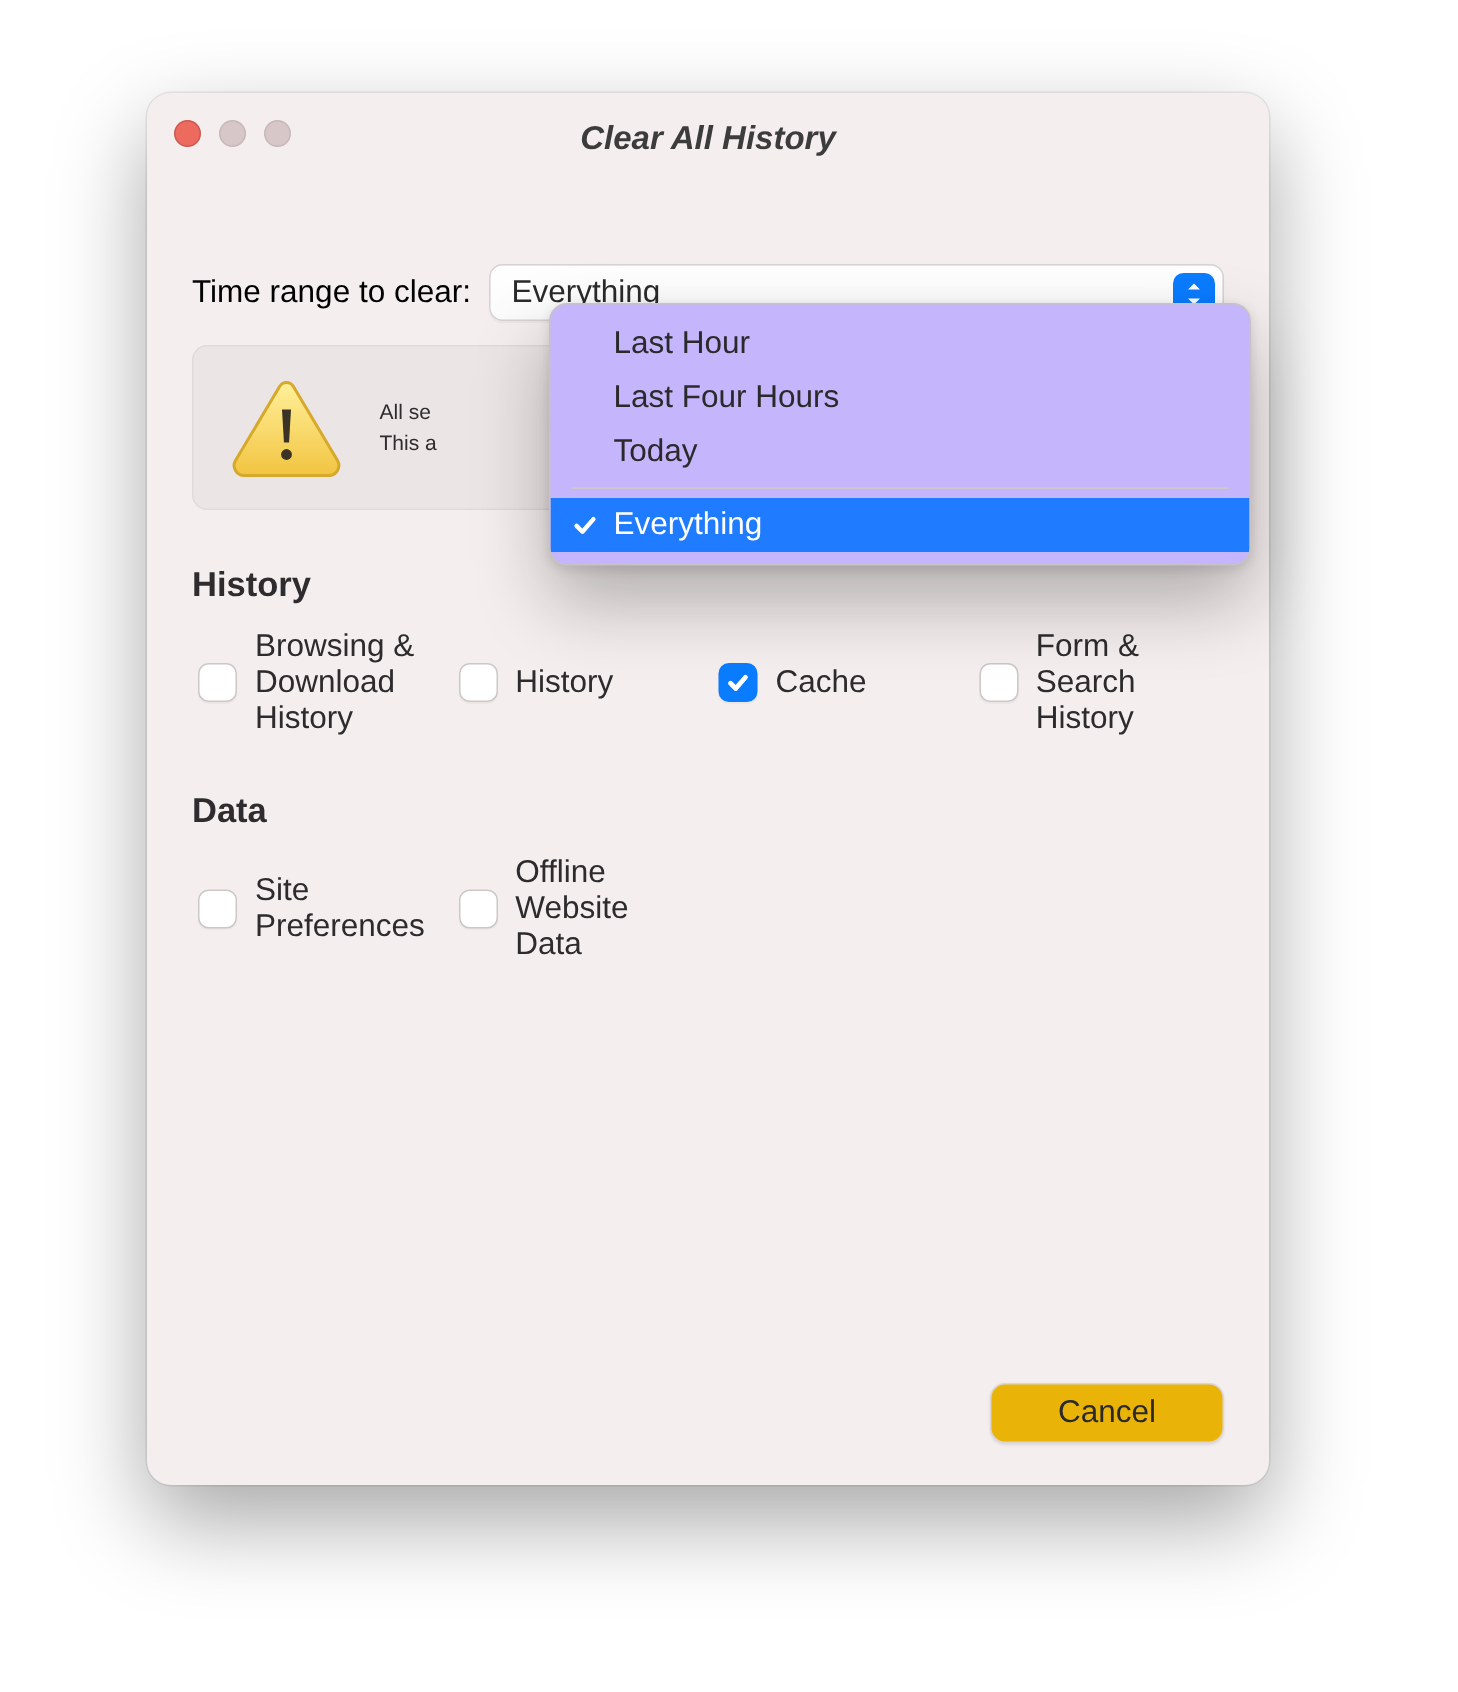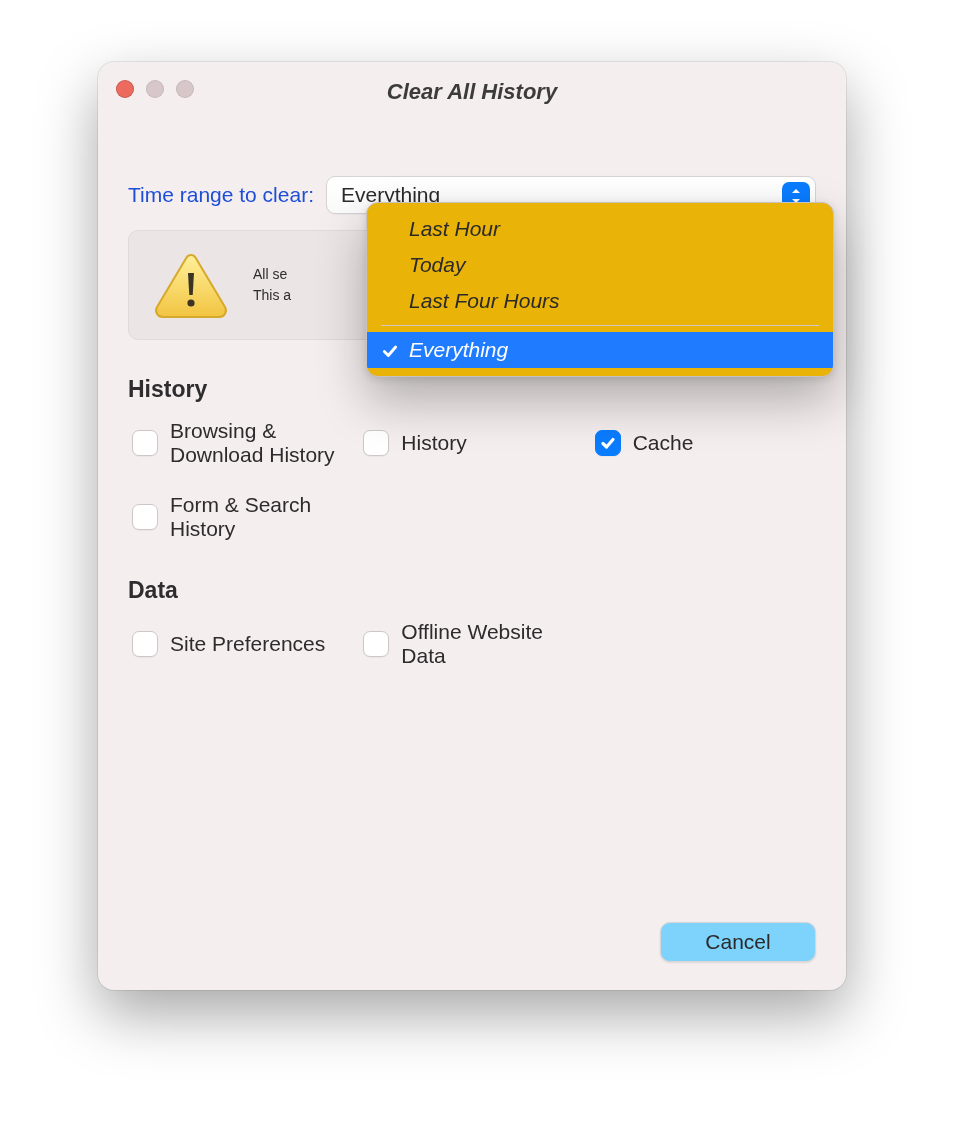--- a/index.html
+++ b/index.html
@@ -48,21 +48,21 @@
     .dot.close { background: #ec6a5e; box-shadow: inset 0 0 0 1px rgba(0,0,0,0.15); }
     .title { font-weight: 700; font-size: 22px; color: #3d3c3d; margin-top: 4px; }
 
     .content { padding: 24px 30px 20px 30px; position: relative; }
 
     
     .row-range {
       display: flex; align-items: center; gap: 12px; margin: 34px 0 14px 0;
       font-size: 21px;
     }
-    .range-label { color: #1d4ed8; }
+    .range-label { color: #000000; }
     .select {
       position: relative;
       flex: 1;
       height: 38px;
       background: linear-gradient(#ffffff, #fbfbfb);
       border: 1px solid #d7d2d3;
       border-radius: 9px;
       display: flex; align-items: center;
       padding: 0 44px 0 14px;
       font-size: 21px;
@@ -91,21 +91,21 @@
       color: #2e2c2e;
     }
     .warn-icon { width: 76px; height: 68px; flex-shrink: 0; }
     .warn-text { font-size: 14px; line-height: 1.5; }
 
     
     .section { margin-top: 36px; }
     .section h2 { font-size: 23px; font-weight: 700; color: #2e2c2e; margin-bottom: 16px; }
     .grid {
       display: grid;
-      grid-template-columns: 1fr 1fr 1fr;
+      grid-template-columns: 1fr 1fr 1fr 1fr;
       row-gap: 26px;
       column-gap: 10px;
       padding-left: 4px;
     }
     .chk {
       display: flex; align-items: center; gap: 12px;
       font-size: 21px; color: #2d2b2d;
     }
     .box {
       width: 26px; height: 26px; border-radius: 7px;
@@ -125,39 +125,38 @@
       right: 30px; bottom: 28px;
       display: flex; gap: 22px;
     }
     .btn {
       width: 156px; height: 40px;
       border-radius: 10px;
       font-size: 21px;
       display: flex; align-items: center; justify-content: center;
       box-shadow: 0 1px 2px rgba(0,0,0,0.1);
     }
-    .btn.cancel { background: #7dd3fc; border: 1px solid #dad5d6; color: #2b2a2b; margin-left: 28px; }
+    .btn.cancel { background: #eab308; border: 1px solid #dad5d6; color: #2b2a2b; margin-left: 28px; }
     .btn.ok {
       background: linear-gradient(#2f8dff, #0a7cff);
       color: #fff; font-weight: 600; border: 0;
     }
 
     
     .popover {
       position: absolute;
       left: 268px; top: 140px;
       width: 468px;
-      background: #eab308;
+      background: #c4b5fd;
       border: 1px solid #c9c2c3;
       border-radius: 12px;
       box-shadow: 0 24px 50px rgba(0,0,0,0.28), 0 2px 8px rgba(0,0,0,0.12);
       padding: 8px 0 8px 0;
       z-index: 50;
       overflow: hidden;
-      font-style: italic;
     }
     .opt {
       height: 36px;
       display: flex; align-items: center;
       padding: 0 18px 0 42px;
       font-size: 21px; color: #2b2a2b;
       position: relative;
     }
     .opt .tick {
       position: absolute; left: 14px; top: 50%; transform: translateY(-50%);
@@ -261,25 +260,25 @@
     <div class="btn cancel">Cancel</div>
   </div>
 
   <div class="popover">
     <div class="opt">
 
       <span>Last Hour</span>
     </div>
     <div class="opt">
 
+      <span>Last Four Hours</span>
+    </div>
+    <div class="opt">
+
       <span>Today</span>
-    </div>
-    <div class="opt">
-
-      <span>Last Four Hours</span>
     </div>
     <div class="pop-sep"></div>
     <div class="opt selected full">
       <span class="tick"><svg viewBox="0 0 16 16">
             <path d="M3 8.5 L6.5 12 L13 4.5" fill="none" stroke="#fff" stroke-width="2.6" stroke-linecap="round" stroke-linejoin="round"></path>
           </svg></span>
       <span>Everything</span>
     </div>
   </div>
 </div>

